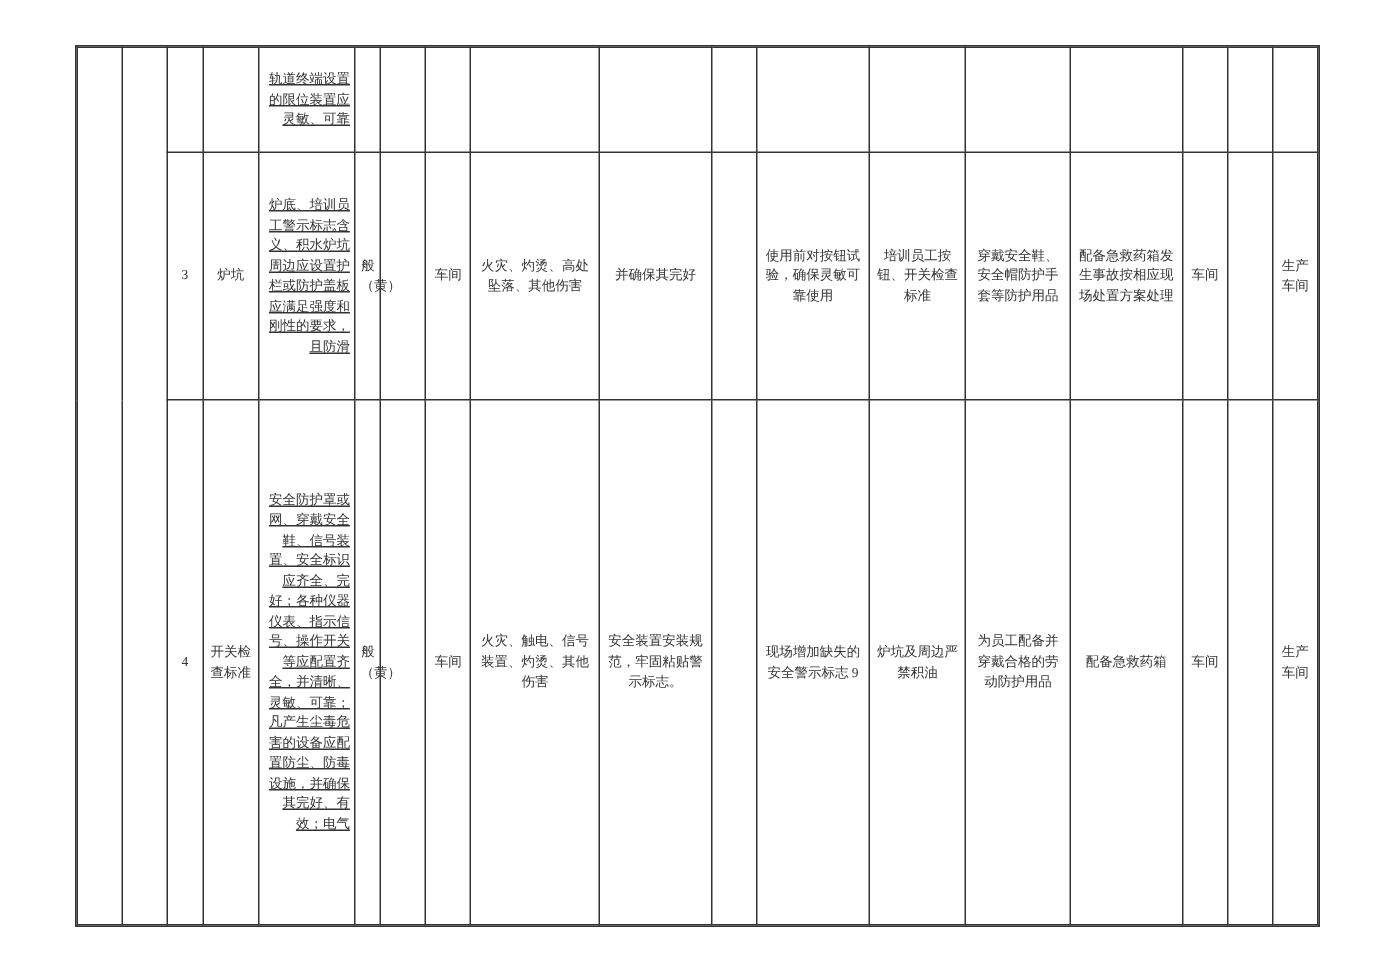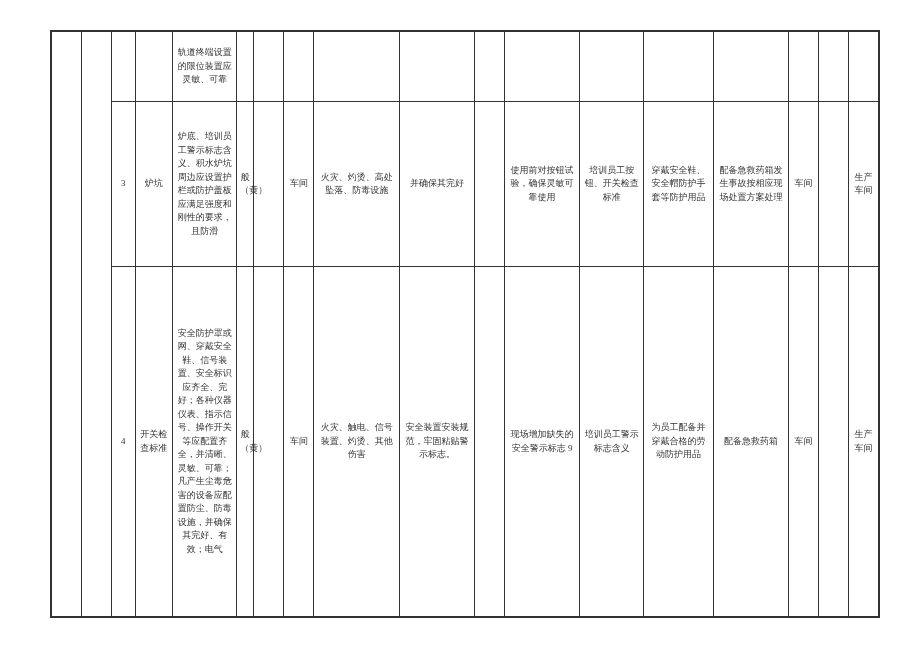--- a/index.html
+++ b/index.html
@@ -45,21 +45,21 @@
     .col-level { width: 16px; }
     .col-dept { width: 28px; }
     .col-hazard { width: 80px; }
     .col-eng { width: 70px; }
     .col-ops { width: 70px; }
     .col-train { width: 60px; }
     .col-ppe { width: 65px; }
     .col-emer { width: 70px; }
     .col-dept2 { width: 28px; }
     .col-resp { width: 28px; }
-    .col-desc-inner { text-align: center; padding: 4px 3px; }
+    .col-desc-inner { text-align: right; padding: 4px 3px; text-decoration: underline; }
     .col-empty { width: 28px; }
   </style>
 </head>
 <body>
 
 <div class="sheet">
   <table>
     <colgroup>
       <col class="col-empty">
       <col class="col-empty">
@@ -103,21 +103,21 @@
         <td></td>
       </tr>
 
       <tr style="height:165px;">
         <td>3</td>
         <td>炉坑</td>
         <td class="col-desc-inner">炉底、培训员工警示标志含义、积水炉坑周边应设置护栏或防护盖板应满足强度和刚性的要求，且防滑</td>
         <td>般（黄）</td>
         <td></td>
         <td>车间</td>
-        <td>火灾、灼烫、高处坠落、防毒设施</td>
+        <td>火灾、灼烫、高处坠落、其他伤害</td>
         <td>并确保其完好</td>
         <td></td>
         <td>使用前对按钮试验，确保灵敏可靠使用</td>
         <td>培训员工按钮、开关检查标准</td>
         <td>穿戴安全鞋、安全帽防护手套等防护用品</td>
         <td>配备急救药箱发生事故按相应现场处置方案处理</td>
         <td>车间</td>
         <td></td>
         <td>生产车间</td>
       </tr>
@@ -126,21 +126,21 @@
         <td>4</td>
         <td>开关检查标准</td>
         <td class="col-desc-inner">安全防护罩或网、穿戴安全鞋、信号装置、安全标识应齐全、完好；各种仪器仪表、指示信号、操作开关等应配置齐全，并清晰、灵敏、可靠；凡产生尘毒危害的设备应配置防尘、防毒设施，并确保其完好、有效；电气</td>
         <td>般（黄）</td>
         <td></td>
         <td>车间</td>
         <td>火灾、触电、信号装置、灼烫、其他伤害</td>
         <td>安全装置安装规范，牢固粘贴警示标志。</td>
         <td></td>
         <td>现场增加缺失的安全警示标志 9</td>
-        <td>培训员工警示标志含义</td>
+        <td>炉坑及周边严禁积油</td>
         <td>为员工配备并穿戴合格的劳动防护用品</td>
         <td>配备急救药箱</td>
         <td>车间</td>
         <td></td>
         <td>生产车间</td>
       </tr>
     </tbody>
   </table>
 </div>
 

